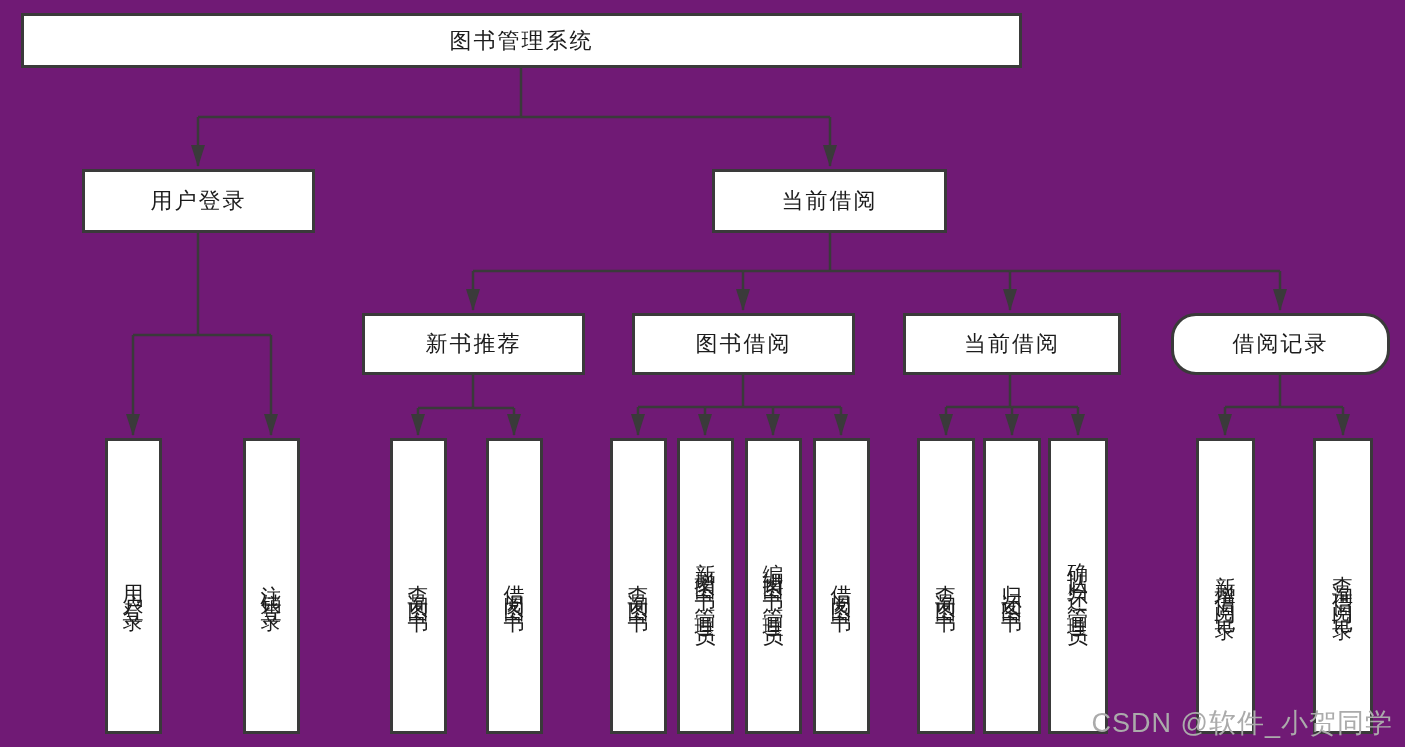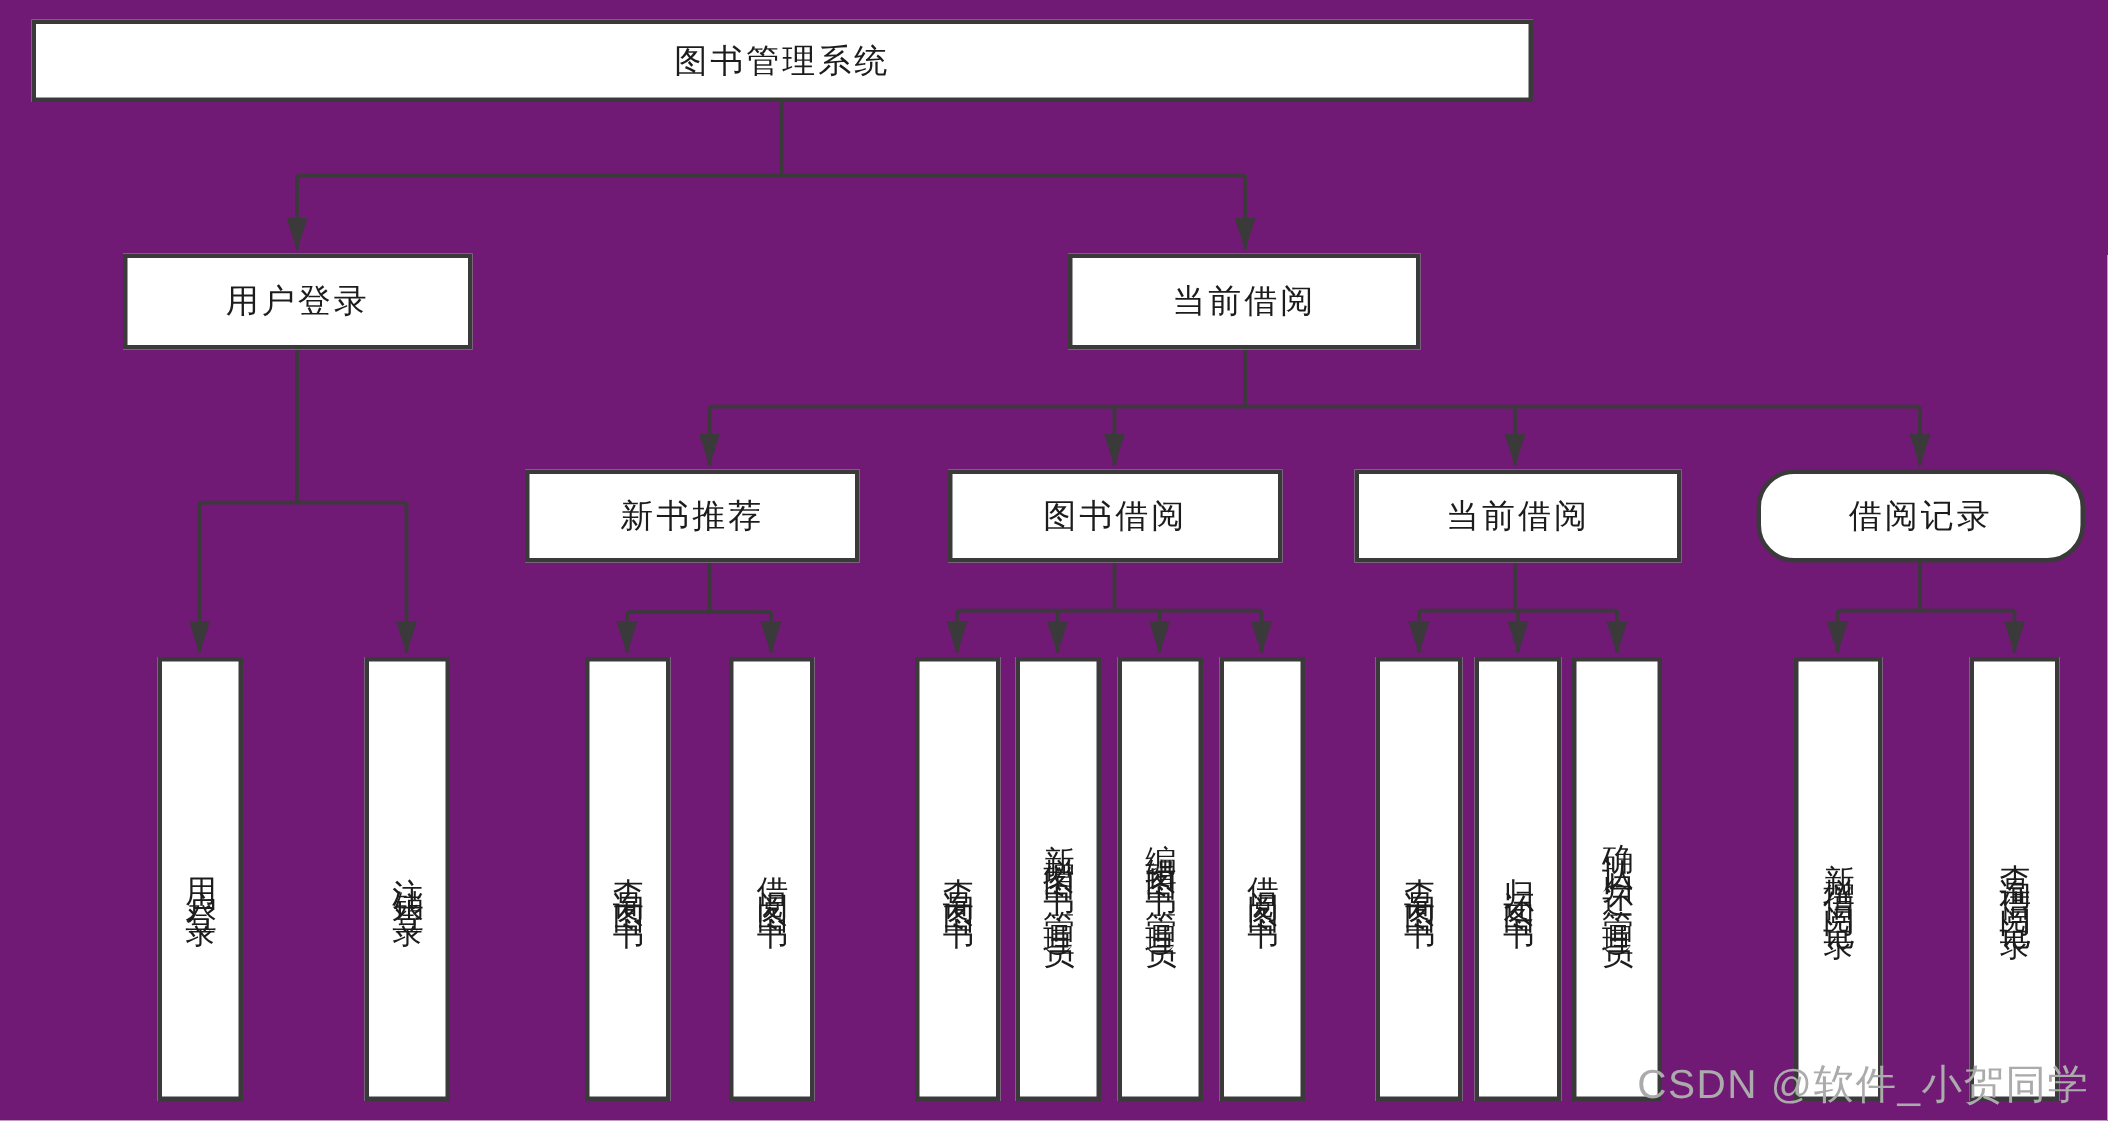--- a/index.html
+++ b/index.html
@@ -107,21 +107,21 @@
       <path d="M1225,407 V435" marker-end="url(#arrow)"></path>
       <path d="M1343,407 V435" marker-end="url(#arrow)"></path>
     </g>
   </svg>
 
   <div class="hbox" style="left:21px; top:13px; width:1001px; height:55px;">图书管理系统</div>
 
   <div class="hbox" style="left:82px; top:169px; width:233px; height:64px;">用户登录</div>
   <div class="hbox" style="left:712px; top:169px; width:235px; height:64px;">当前借阅</div>
 
-  <div class="hbox" style="left:350px; top:313px; width:223px; height:62px;">新书推荐</div>
+  <div class="hbox" style="left:362px; top:313px; width:223px; height:62px;">新书推荐</div>
   <div class="hbox" style="left:632px; top:313px; width:223px; height:62px;">图书借阅</div>
   <div class="hbox" style="left:903px; top:313px; width:218px; height:62px;">当前借阅</div>
   <div class="hbox" style="left:1171px; top:313px; width:219px; height:62px;border-radius:25px;">借阅记录</div>
 
   <div class="vbox" style="left:105px; top:438px; width:57px; height:296px;">用户登录</div>
   <div class="vbox" style="left:243px; top:438px; width:57px; height:296px;">注销登录</div>
 
   <div class="vbox" style="left:390px; top:438px; width:57px; height:296px;">查询图书</div>
   <div class="vbox" style="left:486px; top:438px; width:57px; height:296px;">借阅图书</div>
 

